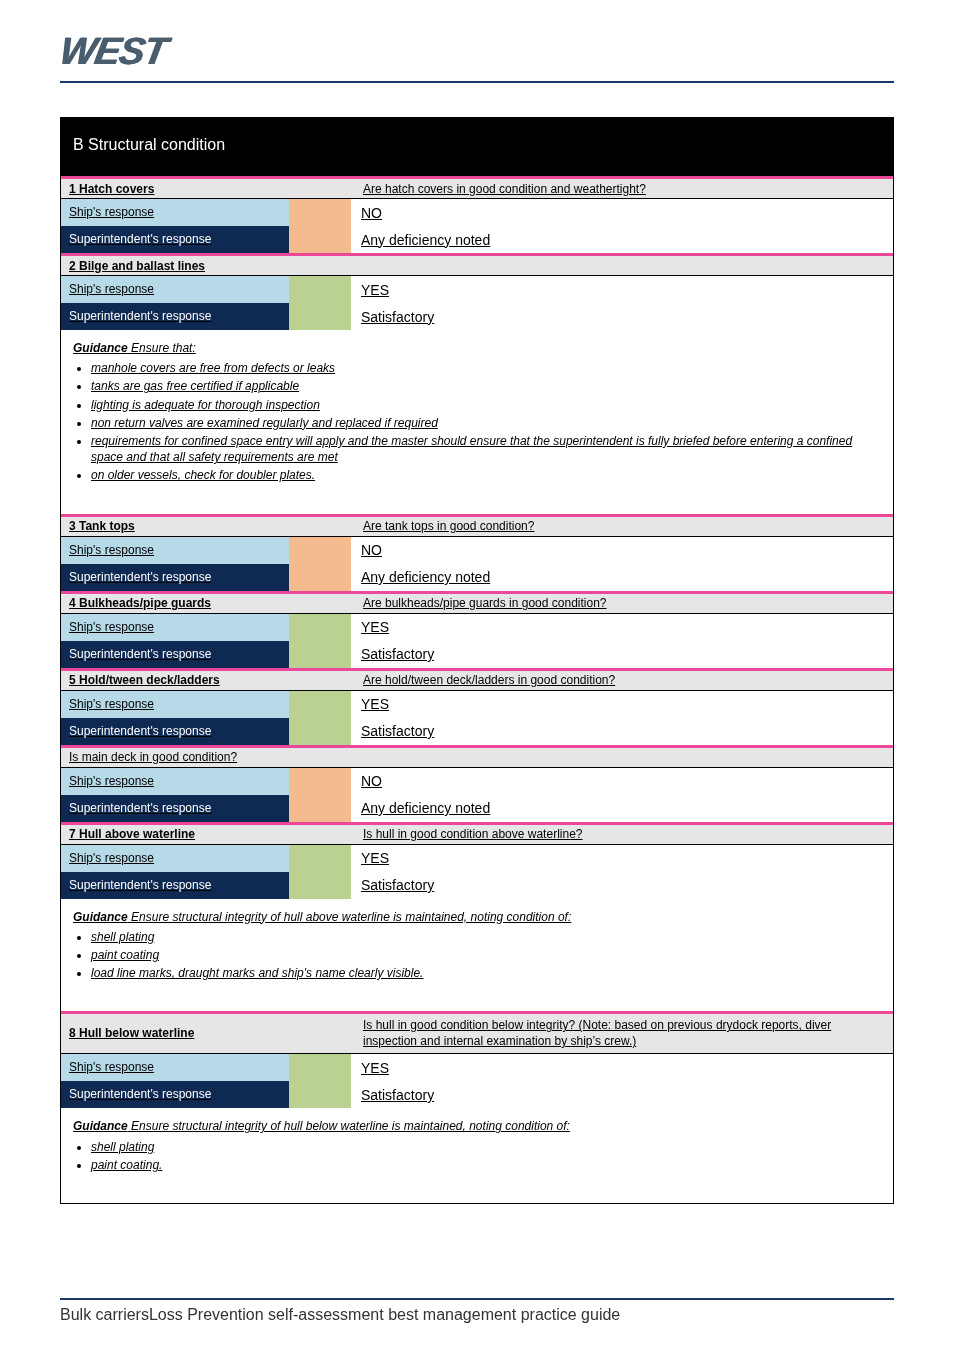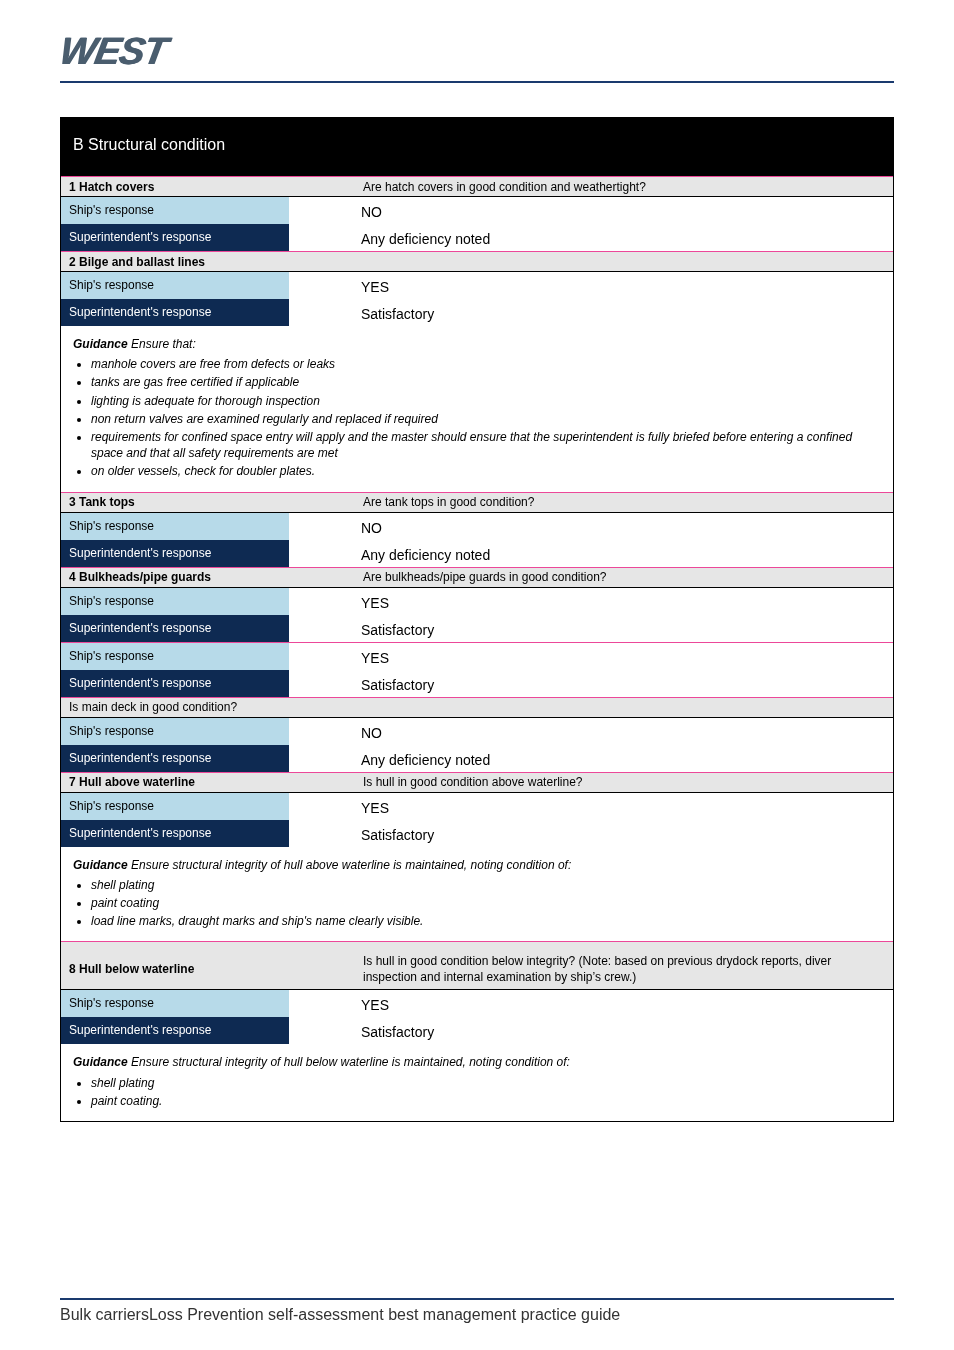--- a/index.html
+++ b/index.html
@@ -22,56 +22,56 @@
     transform: skewX(-10deg);
     display: inline-block;
     text-shadow: 1px 0 #4a5d6e;
   }
   .top-rule { border: none; border-top: 2px solid #1a3a6e; margin-bottom: 34px; }
   .main-table { width: 100%; border: 1px solid #000; }
   .header-band {
     background: #000; color: #fff; height: 58px; line-height: 54px;
     padding: 0 12px; font-size: 16px; font-weight: 400;
   }
-  .section { border-top: 1px solid #ec4899; }
+  .section { border-top: 3px solid #ec4899; text-decoration: underline; }
   .q-row {
     background: #e6e6e6;
     border-bottom: 1px solid #000;
     display: flex;
     font-size: 12px;
     min-height: 20px;
     align-items: center;
   }
   .q-row .left { flex: 0 0 294px; padding: 2px 8px; }
   .q-row .right { flex: 1; padding: 2px 8px; }
-  .resp-row { display: flex; height: 27px; font-size: 12px; align-items: flex-end; }
+  .resp-row { display: flex; height: 27px; font-size: 12px; }
   .resp-label  { flex: 0 0 228px; color: #fff; padding: 4px 8px; line-height: 19px; }
   .resp-color  { flex: 0 0 62px; }
   .resp-text   { flex: 1; padding: 4px 10px; font-size: 14px; display:flex; align-items:center; }
   .lightblue-bg { background: #b7dae9; }
   .darkblue-bg  { background: #0e2a52; }
   .peach  { background: #f3bb8e; }
   .olive  { background: #bad192; }
   .guidance {
-    font-size: 12px; padding: 10px 12px 10px 12px; line-height: 1.35;
+    font-size: 12px; padding: 10px 12px 28px 12px; line-height: 1.35;
   }
   .guidance .lbl { display:inline; }
   .guidance ul { margin: 4px 0 2px 18px; }
   .guidance li { margin-bottom: 2px; }
   .bold { font-weight: 700; }
   .italic { font-style: italic; }
   .resp-label.dark { color:#fff; }
   .resp-label.light { color:#000; }
   .bottom-rule { border: none; border-top: 2px solid #1a3a6e; position:absolute; left:60px; right:60px; bottom:50px; }
   .footer {
     position: absolute; bottom: 26px; left: 60px; right: 60px;
     display:flex; justify-content: flex-start;
     font-size: 16px; color:#333;
   }
-  .q-row.tall { line-height:1.3; padding-top:10px; padding-bottom:2px;justify-content:flex-end;}
+  .q-row.tall { line-height:1.3; padding-top:2px; padding-bottom:2px;justify-content:flex-end;}
 </style>
 </head>
 <body>
 
 
 
 <div class="logo">WEST</div>
 <hr class="top-rule">
 
 <div class="main-table">
@@ -150,20 +150,24 @@
       <div class="resp-text">YES</div>
     </div>
     <div class="resp-row">
       <div class="resp-label darkblue-bg dark">Superintendent's response</div>
       <div class="resp-color olive"></div>
       <div class="resp-text">Satisfactory</div>
     </div>
   </div>
 
   <div class="section">
+    <div class="q-row">
+      <div class="left bold">5  Hold/tween deck/ladders</div>
+      <div class="right">Are hold/tween deck/ladders in good condition?</div>
+    </div>
     <div class="resp-row">
       <div class="resp-label lightblue-bg light">Ship's response</div>
       <div class="resp-color olive"></div>
       <div class="resp-text">YES</div>
     </div>
     <div class="resp-row">
       <div class="resp-label darkblue-bg dark">Superintendent's response</div>
       <div class="resp-color olive"></div>
       <div class="resp-text">Satisfactory</div>
     </div>

